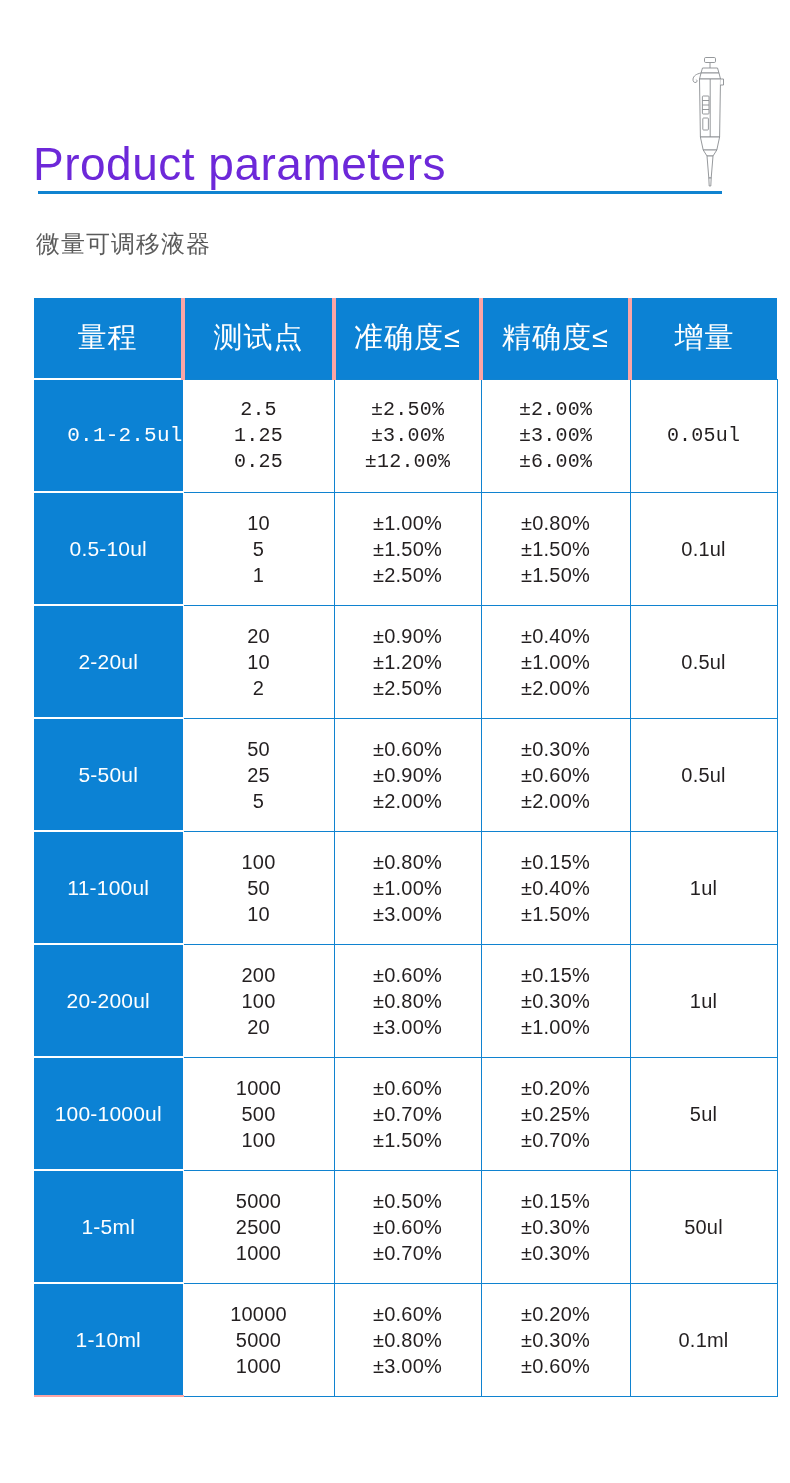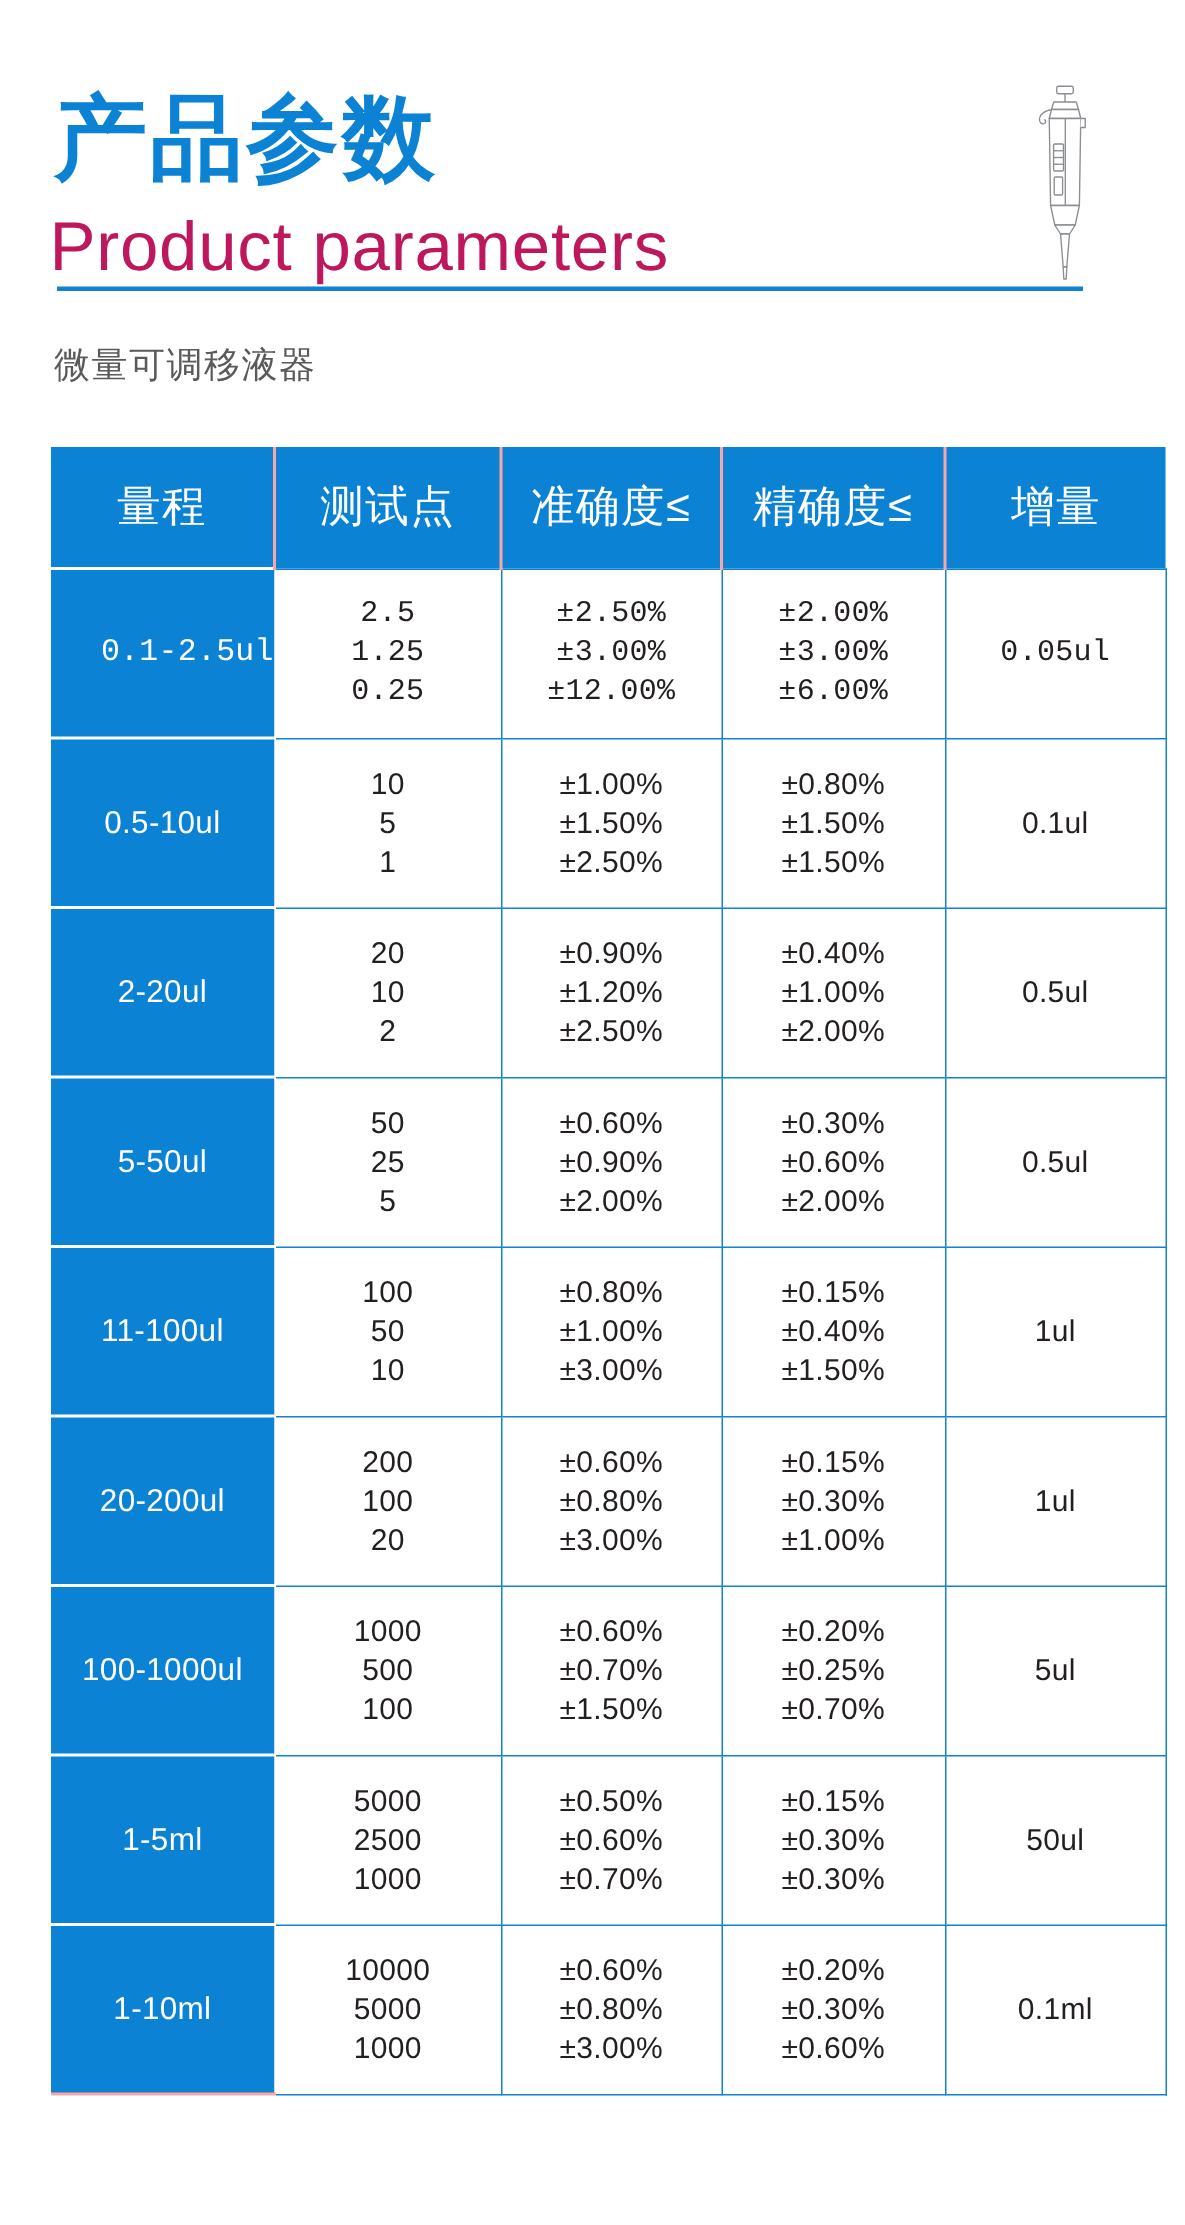--- a/index.html
+++ b/index.html
@@ -44,21 +44,21 @@
     white-space: nowrap;
   }
 
   .title-en {
     position: absolute;
     left: 33px;
     top: 138px;
     font-size: 46px;
     line-height: 52px;
     font-weight: 300;
-    color: #be185d;
+    color: #6d28d9;
     letter-spacing: 0.5px;
     white-space: nowrap;
   }
 
   .rule {
     position: absolute;
     left: 38px;
     top: 191px;
     width: 684px;
     height: 3px;
@@ -102,21 +102,21 @@
 
   .spec-table thead th {
     height: 80px;
     background: #0c82d4;
     color: #ffffff;
     font-size: 29px;
     font-weight: normal;
     text-align: center;
     vertical-align: middle;
     letter-spacing: 1px;
-    border-right: 2px solid #fca5a5;
+    border-right: 4px solid #fca5a5;
     padding: 0;
   }
   .spec-table thead th:last-child { border-right: none; }
 
   .spec-table tbody td {
     height: 111px;
     font-size: 20px;
     color: #231f20;
     text-align: center;
     vertical-align: middle;
@@ -146,21 +146,20 @@
     display: block;
   }
 </style>
 </head>
 <body>
 
 <div class="page">
 
   <div class="header">
 
-    <div class="title-cn">产品参数</div>
 
     <div class="title-en">Product parameters</div>
 
     <div class="rule"></div>
 
     <div class="subtitle">微量可调移液器</div>
 
     <div class="pipette">
       <svg viewBox="0 0 56 136" width="56" height="136" xmlns="http://www.w3.org/2000/svg" fill="none" stroke="#8a8d91" stroke-width="0.9" stroke-linejoin="round">
 

